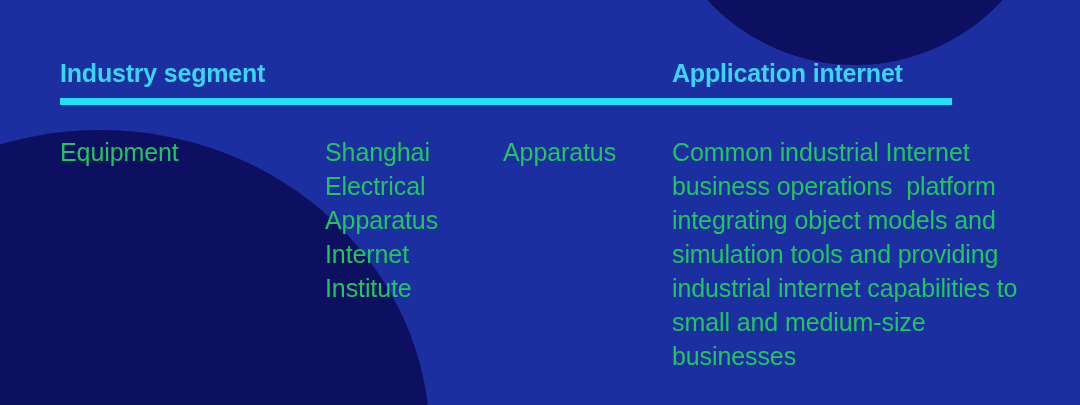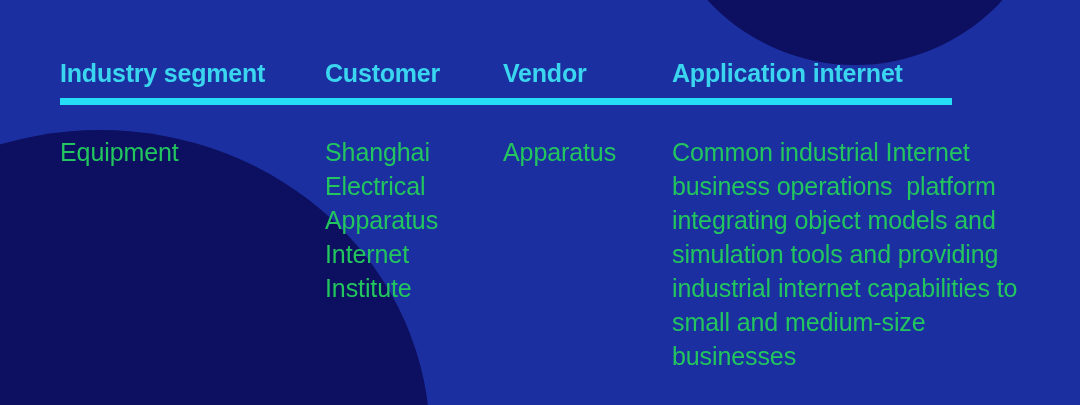--- a/index.html
+++ b/index.html
@@ -94,22 +94,20 @@
 
 <div id="slide">
 
   <div class="blob" id="blob-top"></div>
   <div class="blob" id="blob-bottom"></div>
 
   <div id="table">
 
     <div class="row" id="header-row">
       <div class="cell h-cell c1">Industry segment</div>
-      <div class="cell h-cell c2">Customer</div>
-      <div class="cell h-cell c3">Vendor</div>
       <div class="cell h-cell c4">Application internet</div>
     </div>
 
     <div id="rule"></div>
 
     <div class="row" id="body-row">
       <div class="cell b-cell c1">Equipment</div>
       <div class="cell b-cell c2">Shanghai Electrical Apparatus Internet Institute</div>
       <div class="cell b-cell c3">Apparatus</div>
       <div class="cell b-cell c4">Common industrial Internet business operations  platform integrating object models and simulation tools and providing industrial internet capabilities to small and medium-size businesses</div>

